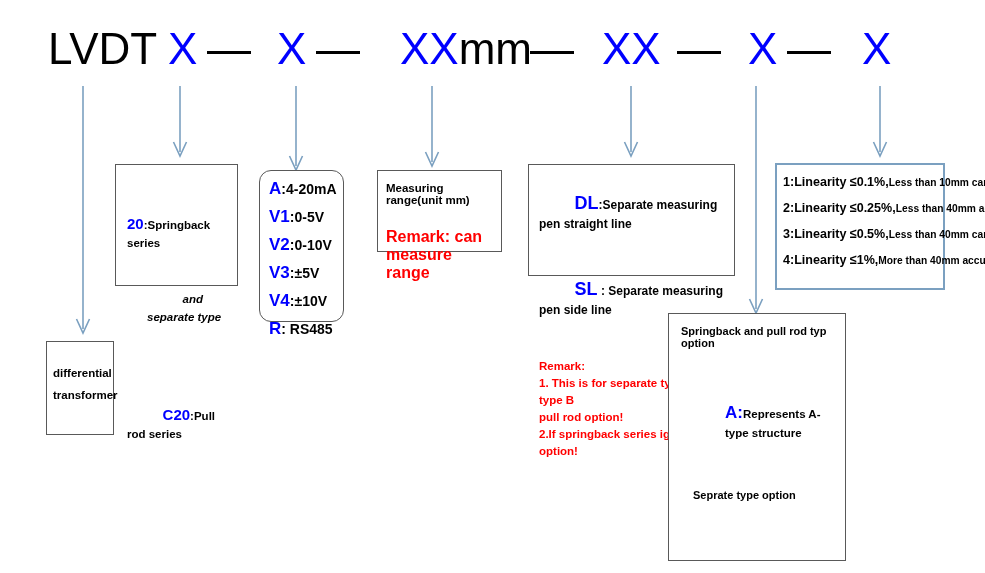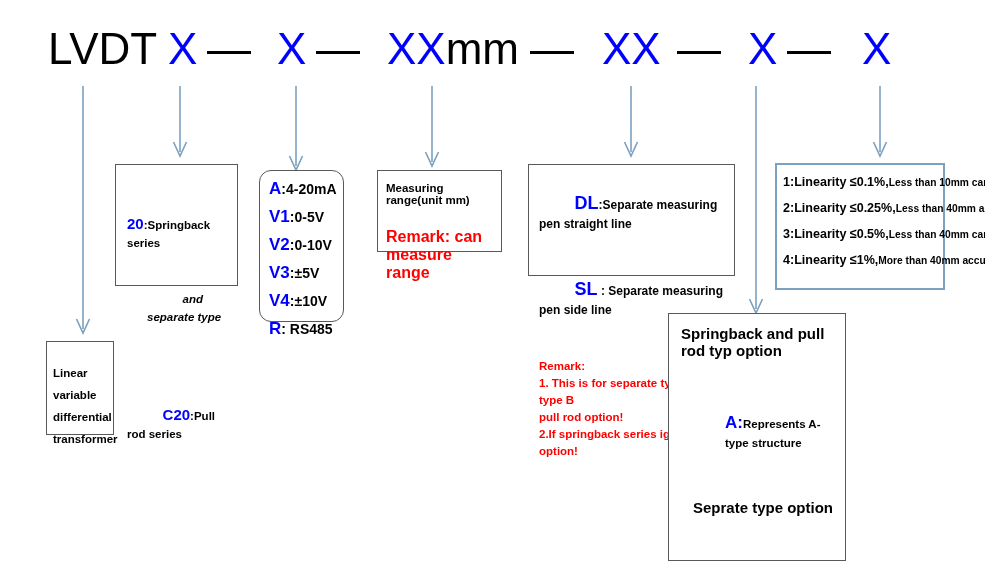--- a/index.html
+++ b/index.html
@@ -101,21 +101,21 @@
     font-weight: bold;
     margin-bottom: 11px;
     transform: scaleX(0.93);
     transform-origin: left center;
     white-space: nowrap;
   }
   #box-linearity .lin-a { font-size: 13.5px; }
   #box-linearity .lin-b { font-size: 11px; }
 
   
-  #box-structure .sub { font-size: 15px; font-weight: bold; }
+  #box-structure .sub { font-size: 11px; font-weight: bold; }
   #box-structure .k   { font-size: 17px; }
   #box-structure .t   { font-size: 11.5px; }
   #box-structure .srow { margin-bottom: 8px; margin-left: 44px; }
 
   
   #box-lvdt .t { font-size: 11.5px; line-height: 22px; font-weight: bold; }
 
   
   .arrow {
     position: absolute;
@@ -127,21 +127,21 @@
 <body>
 
 <div id="canvas">
 
   <div class="code-line">
     <span class="code-tok tok-black" style="left:48px;">LVDT</span>
     <span class="code-tok tok-blue" style="left:168px;">X</span>
     <span class="code-tok tok-dash" style="left:207px;">—</span>
     <span class="code-tok tok-blue" style="left:277px;">X</span>
     <span class="code-tok tok-dash" style="left:316px;">—</span>
-    <span class="code-tok" style="left:387px;"><span class="tok-blue">XX</span><span class="tok-black">mm</span></span>
+    <span class="code-tok" style="left:400px;"><span class="tok-blue">XX</span><span class="tok-black">mm</span></span>
     <span class="code-tok tok-dash" style="left:530px;">—</span>
     <span class="code-tok tok-blue" style="left:602px;">XX</span>
     <span class="code-tok tok-dash" style="left:677px;">—</span>
     <span class="code-tok tok-blue" style="left:748px;">X</span>
     <span class="code-tok tok-dash" style="left:787px;">—</span>
     <span class="code-tok tok-blue" style="left:862px;">X</span>
   </div>
 
   <div class="arrow" style="left:75px; top:86px;">
     <svg width="16" height="252" viewBox="0 0 16 252">
@@ -258,19 +258,18 @@
       </div>
 
 
       <div class="line sub" style="margin-top:30px; margin-left:12px;">Seprate type option</div>
 
     </div>
   </div>
 
   <div class="box" id="box-lvdt" style="left:46px; top:341px; width:68px; height:94px;">
     <div class="box-inner" style="padding:20px 4px 4px 6px;">
-      <div class="line t">Linear variable</div>
       <div class="line t">differential</div>
       <div class="line t">transformer</div>
     </div>
   </div>
 
 </div>
 
 </body></html>

